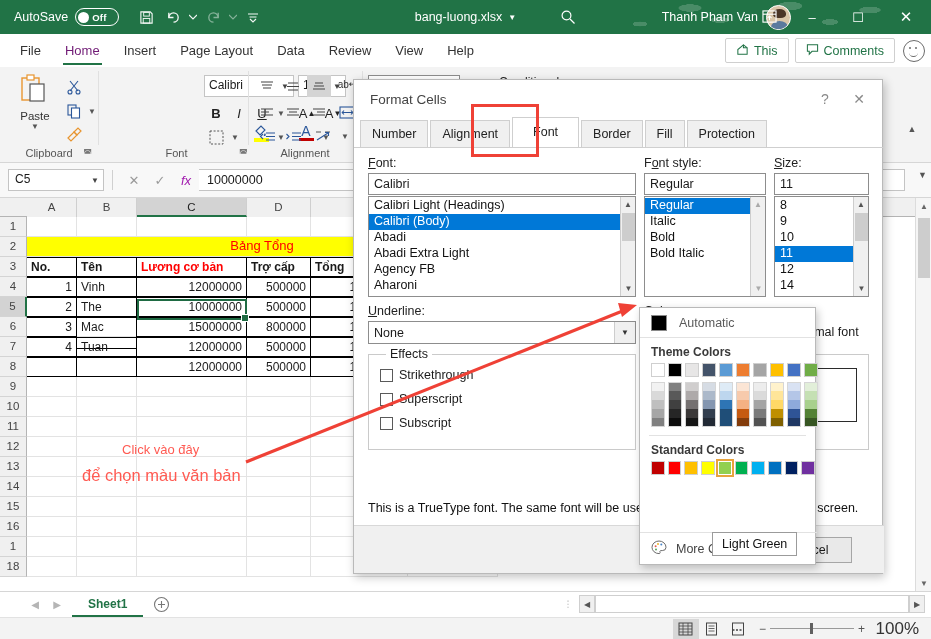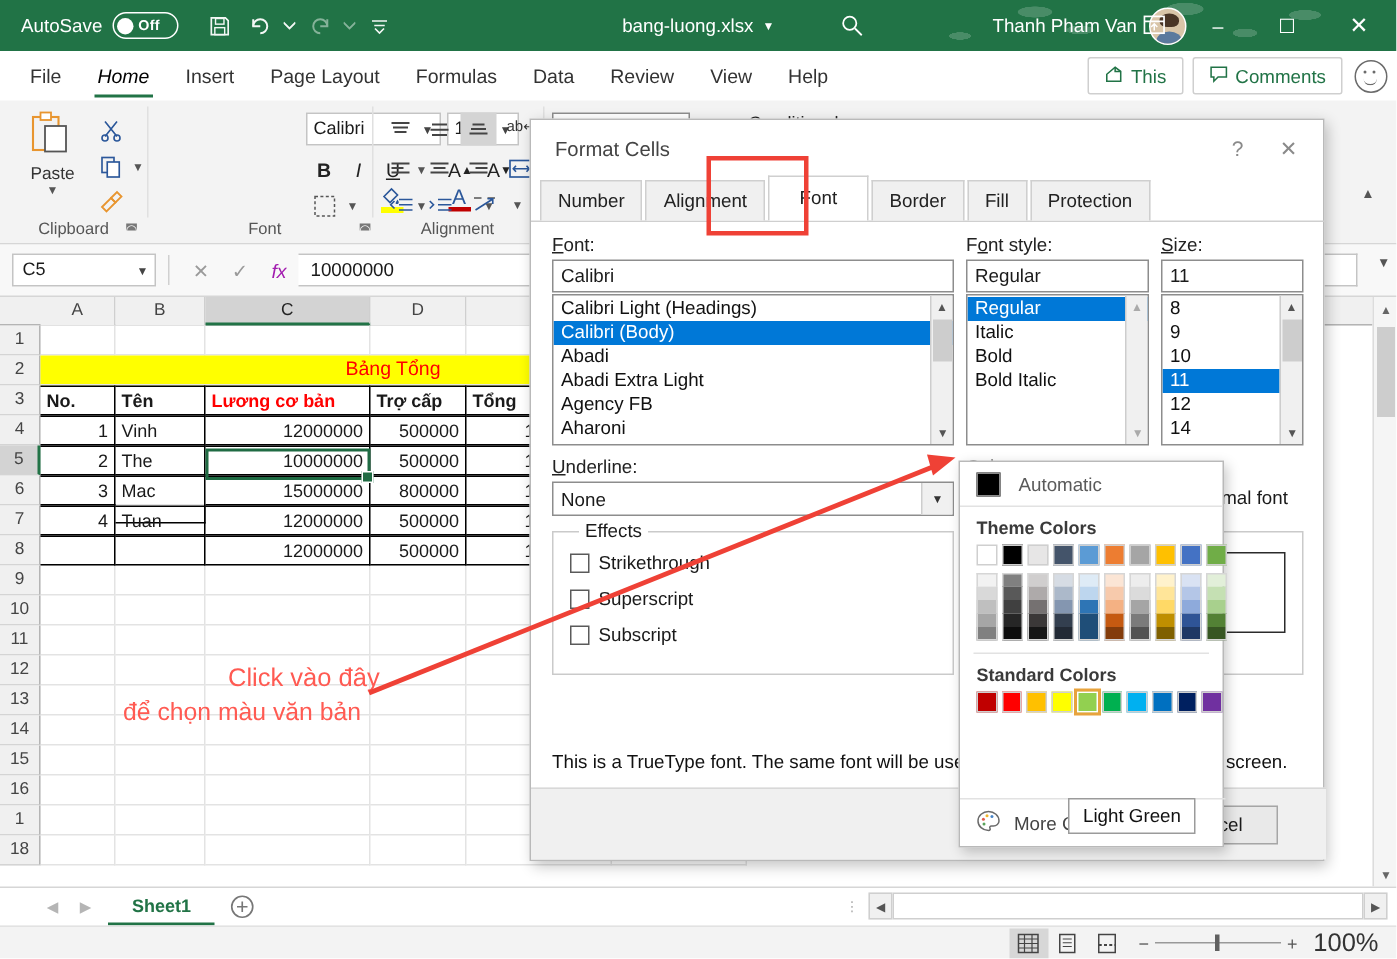--- a/index.html
+++ b/index.html
@@ -80,21 +80,21 @@
 
   
   #tabsbar{
     position:absolute; left:0; top:34px; width:931px; height:33px;
     background:#fff; display:flex; align-items:center;
   }
   .mtab{
     padding:0 12px; height:33px; line-height:33px; font-size:13px; color:#333;
     position:relative; white-space:nowrap;
   }
-  .mtab.active{ color:#000000; font-weight:400;font-style:italic; }
+  .mtab.active{ color:#701a75; font-weight:400; }
   .mtab.active::after{
     content:""; position:absolute; left:10px;right:10px;bottom:2px;height:2.5px;background:#217346;
   }
   .rightacts{ position:absolute; right:6px; top:4px; display:flex; align-items:center; gap:6px; }
   .ghostbtn{
     border:1px solid #cfcfcf; background:#fff; color:#217346;
     height:25px; padding:0 10px; display:flex;align-items:center;gap:5px;
     font-size:12.5px; border-radius:2px;
   }
   .smiley{
@@ -202,21 +202,21 @@
   .rightalign{ text-align:right; padding-right:4px; }
   .leftalign{ text-align:left; padding-left:4px; }
   .ctr{ text-align:center; }
   .selbox{
     position:absolute; border:2px solid #1f6b43; z-index:6; pointer-events:none;
   }
   .selbox::after{
     content:""; position:absolute; right:-4px; bottom:-4px; width:6px;height:6px;
     background:#1f6b43; border:1px solid #fff;
   }
-  #annot{ position:absolute; z-index:7; color:#ff5a52; font-size:17px; white-space:nowrap;margin-left:30px; }
+  #annot{ position:absolute; z-index:7; color:#ff5a52; font-size:13px; white-space:nowrap; }
 
   
   #vscroll{
     position:absolute; right:0; top:198px; width:16px; height:393px;
     background:#f5f5f5; border-left:1px solid #dcdcdc;
   }
   .sbbtn{ width:16px;height:16px; display:flex;align-items:center;justify-content:center; font-size:8px; color:#666; }
   .sbthumb{ position:absolute; left:2px; width:12px; background:#cdcdcd; border-radius:0; }
 
   
@@ -417,21 +417,20 @@
     <div>☐</div>
     <div style="width:50px;font-size:15px">✕</div>
   </div>
 </div>
 
 <div id="tabsbar">
   <div class="mtab" style="margin-left:8px">File</div>
   <div class="mtab active">Home</div>
   <div class="mtab">Insert</div>
   <div class="mtab">Page Layout</div>
-  <div class="mtab">Formulas</div>
   <div class="mtab">Data</div>
   <div class="mtab">Review</div>
   <div class="mtab">View</div>
   <div class="mtab">Help</div>
 
   <div class="rightacts">
     <div class="ghostbtn">
       <span>
         <svg width="13" height="13" viewBox="0 0 14 14">
             <path d="M2 12V7l6-5 4 3v7z" fill="none" stroke="#217346" stroke-width="1.1"></path>

